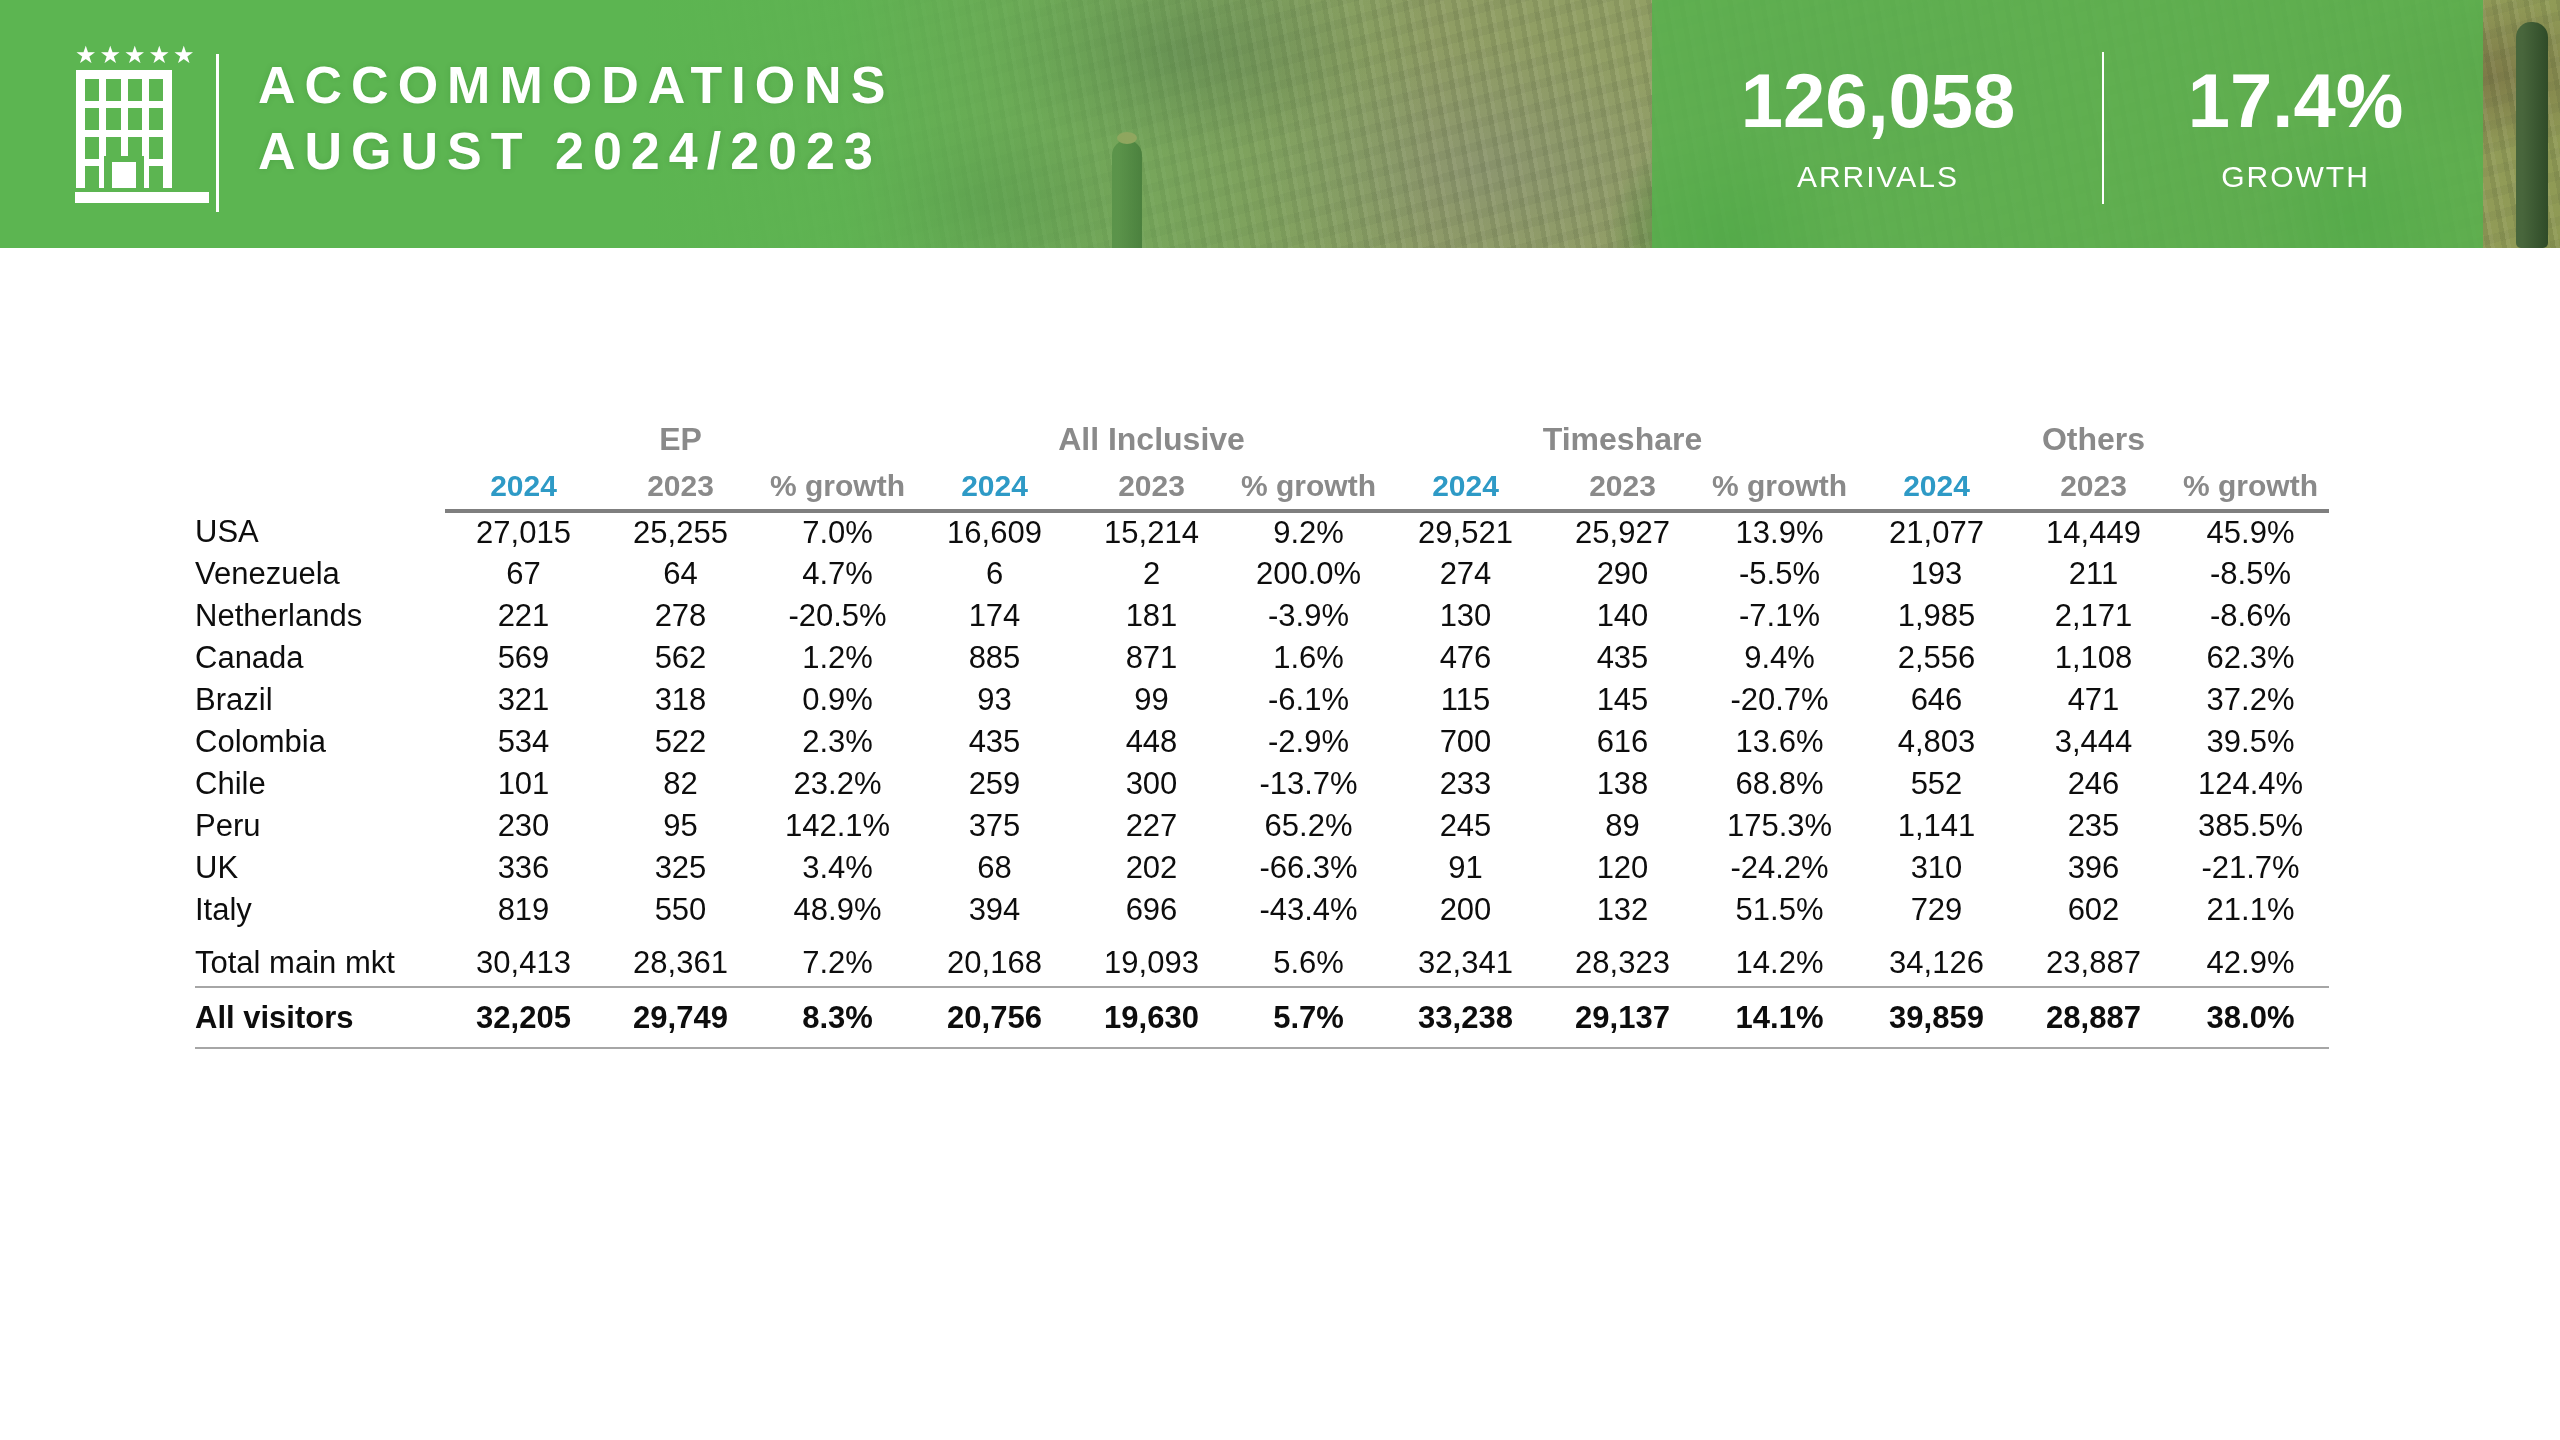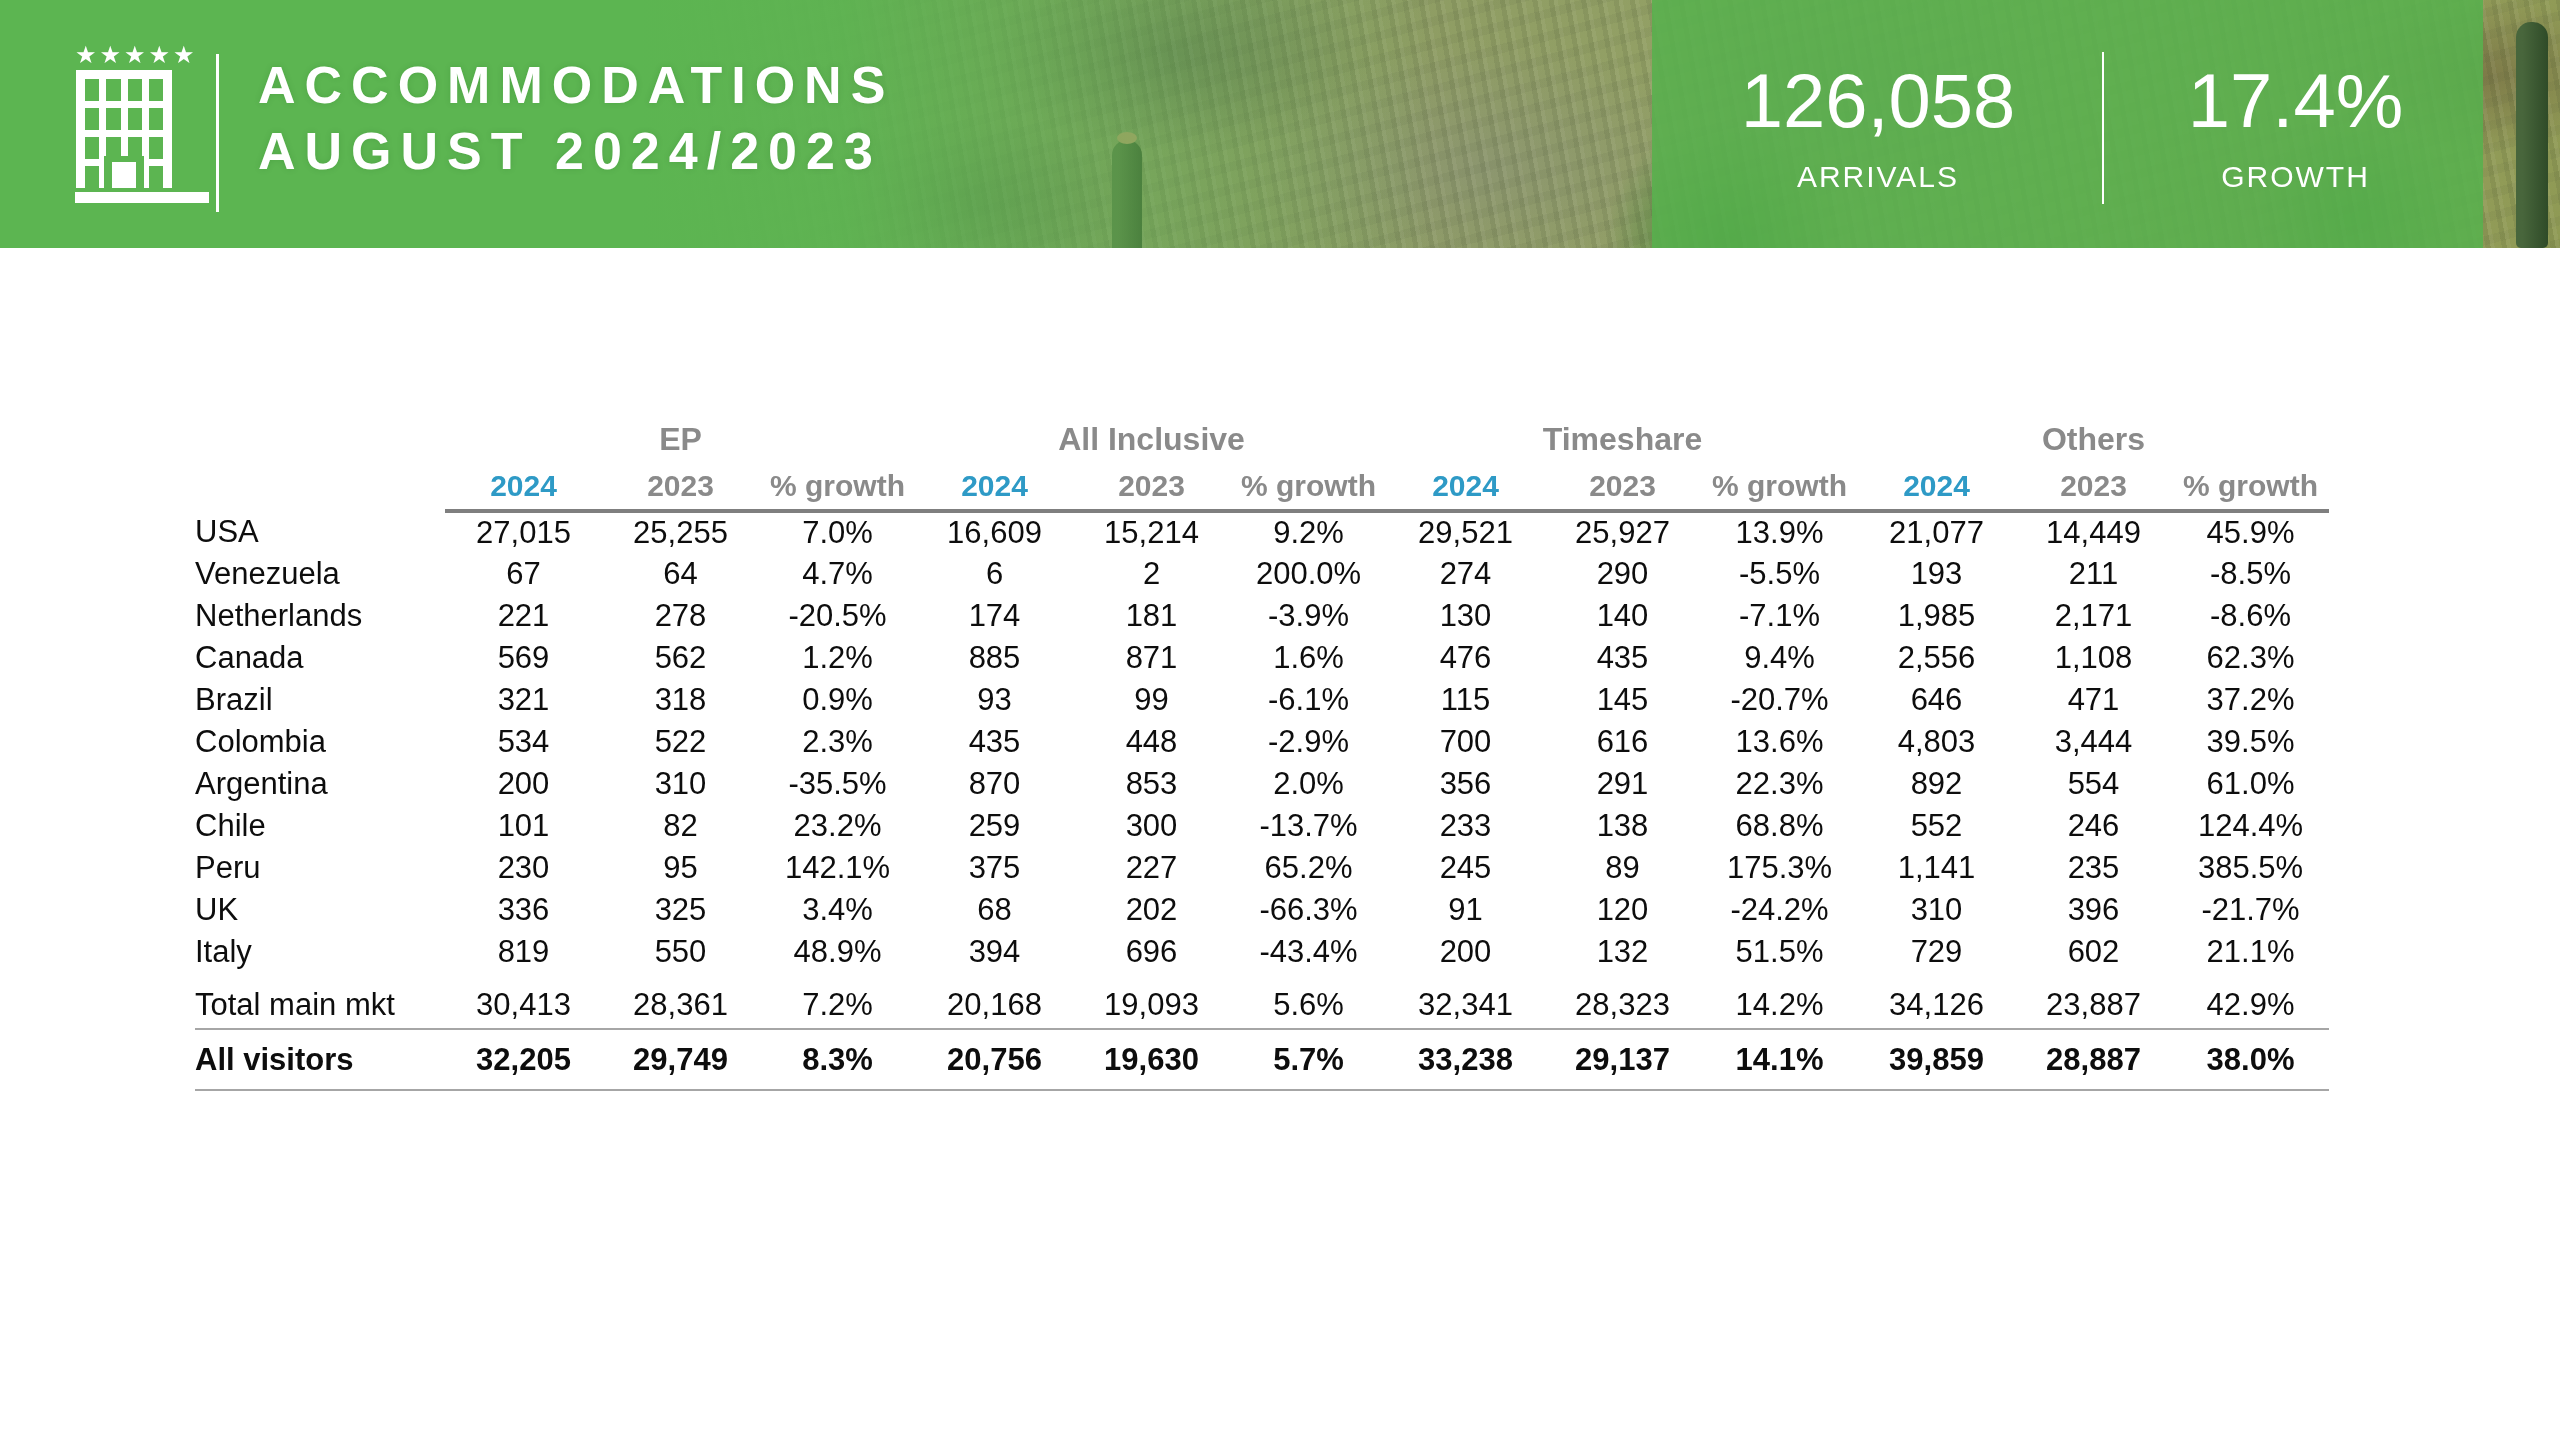--- a/index.html
+++ b/index.html
@@ -54,21 +54,21 @@
 
   .title-sep { position:absolute; left:216px; top:54px; width:3px; height:158px; background:#fff; }
   .titles { position:absolute; left:258px; top:52px; color:#fff; font-weight:bold;
     font-size:52px; letter-spacing:9px; line-height:66px; white-space:nowrap;
     text-shadow:0 0 6px rgba(0,80,0,.15); }
 
   .stats { position:absolute; left:1652px; top:0; width:831px; height:248px; color:#fff; }
   .stat { position:absolute; top:58px; text-align:center; }
   .stat-1 { left:0; width:452px; }
   .stat-2 { left:456px; width:375px; }
-  .stat-value { font-size:76px; font-weight:normal; line-height:86px; }
+  .stat-value { font-size:76px; font-weight:bold; line-height:86px; }
   .stat-label { font-size:30px; letter-spacing:2px; margin-top:16px; }
   .stat-sep { position:absolute; left:450px; top:52px; width:2px; height:152px; background:#fff; }
 
   
   main { position:absolute; left:195px; top:415px; }
   table { border-collapse:collapse; table-layout:fixed; width:2134px; font-size:31px; color:#0d0d0d; }
   col.c-label { width:250px; }
   th, td { font-weight:normal; padding:0; }
   thead th { color:#8a8a8a; font-weight:bold; }
   tr.group-row th { height:48px; text-align:center; vertical-align:middle; font-size:32px; }
@@ -265,35 +265,20 @@
           <td>448</td>
           <td>-2.9%</td>
           <td>700</td>
           <td>616</td>
           <td>13.6%</td>
           <td>4,803</td>
           <td>3,444</td>
           <td>39.5%</td>
         </tr>
         <tr>
-          <td class="row-label">Argentina</td>
-          <td>200</td>
-          <td>310</td>
-          <td>-35.5%</td>
-          <td>870</td>
-          <td>853</td>
-          <td>2.0%</td>
-          <td>356</td>
-          <td>291</td>
-          <td>22.3%</td>
-          <td>892</td>
-          <td>554</td>
-          <td>61.0%</td>
-        </tr>
-        <tr>
           <td class="row-label">Chile</td>
           <td>101</td>
           <td>82</td>
           <td>23.2%</td>
           <td>259</td>
           <td>300</td>
           <td>-13.7%</td>
           <td>233</td>
           <td>138</td>
           <td>68.8%</td>

